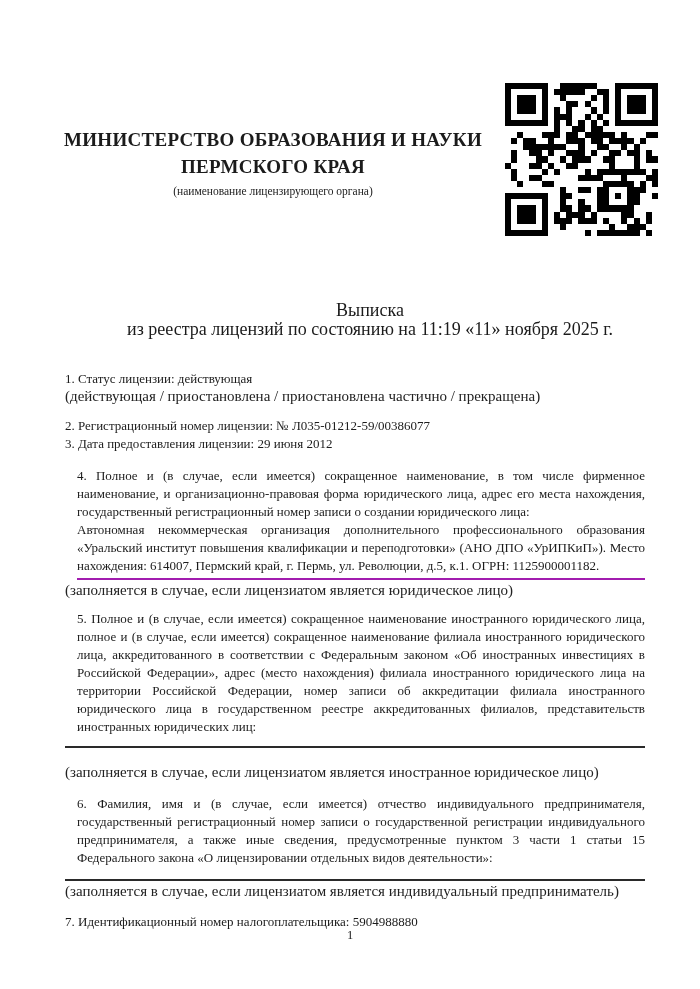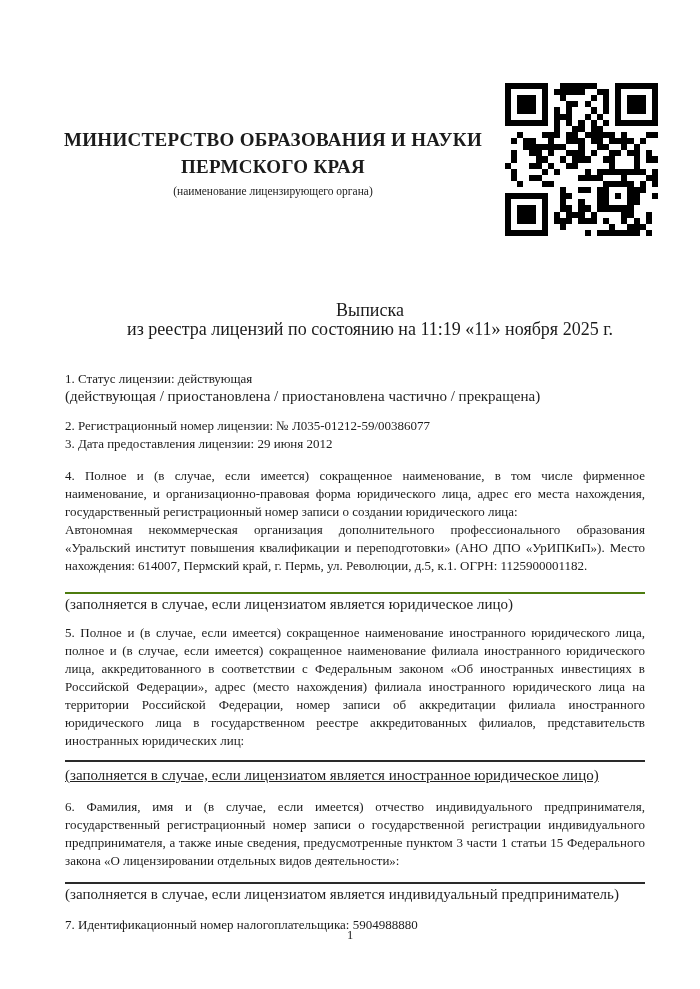--- a/index.html
+++ b/index.html
@@ -54,32 +54,32 @@
     top: 370px;
     width: 580px;
     font-size: 13px;
     line-height: 18px;
   }
   .field-note {
     font-size: 15px;
     line-height: 16px;
     color: #222;
   }
-  .justified { text-align: justify; }
+  .justified { text-align: justify; margin-left: 12px; }
   .item2 { margin-top: 13px; }
   .item3 { }
   .item4-label { margin-top: 14px; }
   .item4-value {
-    border-bottom: 2px solid #4d7c0f;
-    padding-bottom: 17px;
+    border-bottom: 2px solid #a21caf;
+    padding-bottom: 3px;
   }
   .note4 { margin-top: 2px; }
   .item5-label { margin-top: 12px; }
   .rule-empty-5 { height: 10px; border-bottom: 2px solid #2a2a2a; }
-  .note5 { margin-top: 5px; text-decoration: underline; }
+  .note5 { margin-top: 16px; }
   .item6-label { margin-top: 15px; }
   .rule-empty-6 { height: 12px; border-bottom: 2px solid #2a2a2a; }
   .note6 { margin-top: 2px; }
   .item7 { margin-top: 14px; }
   .page-number {
     position: absolute;
     left: 0;
     top: 928px;
     width: 700px;
     text-align: center;

